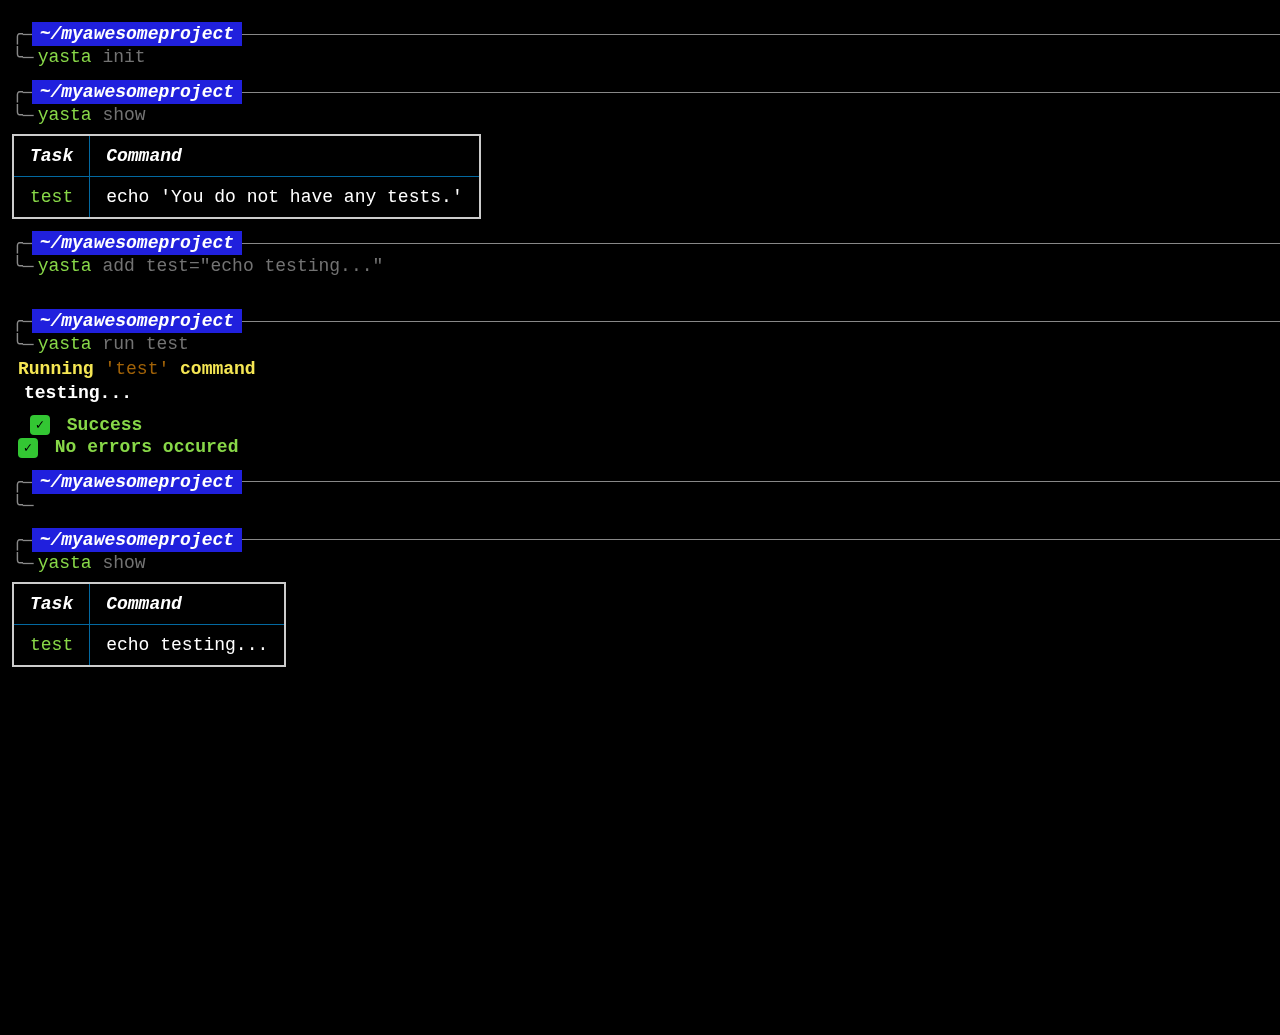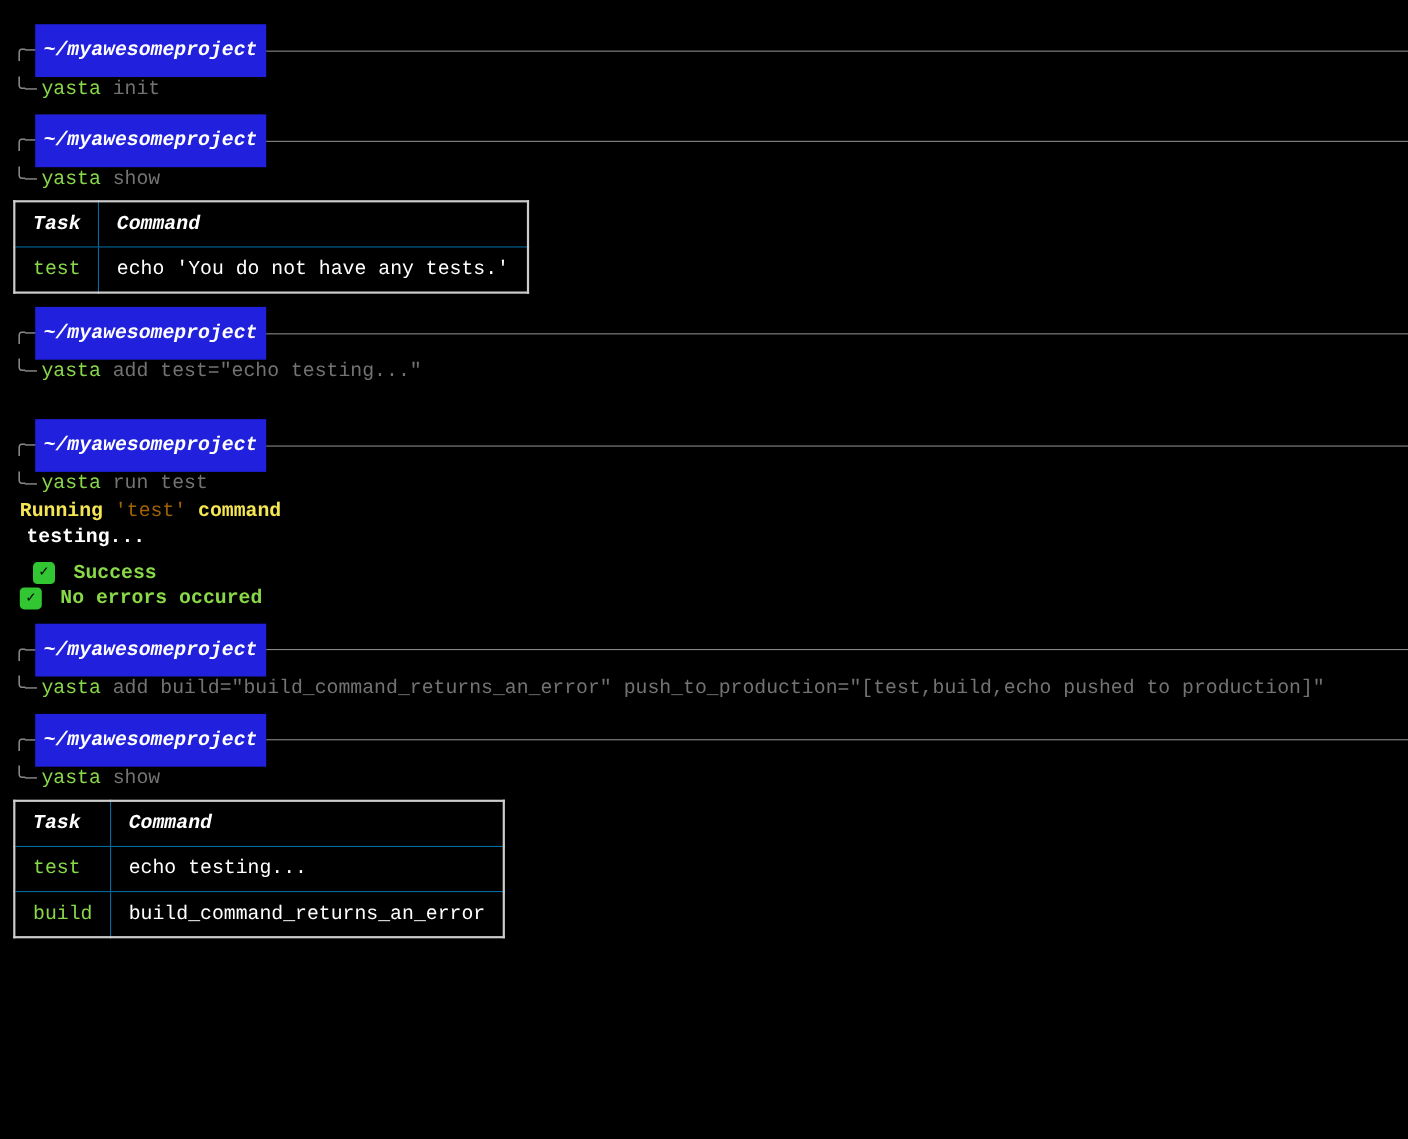--- a/index.html
+++ b/index.html
@@ -30,21 +30,21 @@
     .hline {
       flex: 1;
       height: 1px;
       background-color: #888;
       margin-left: 0;
     }
     .path-badge {
       background-color: #2020dd;
       color: #ffffff;
       font-weight: bold;
-      padding: 14px 8px;
+      padding: 2px 8px;
       font-style: italic;
       margin-left: -2px;
     }
     .command-line {
       display: flex;
       align-items: center;
     }
     .corner-bottom {
       color: #888;
       margin-left: 12px;
@@ -227,24 +227,20 @@
 
 
 <div class="prompt-block">
   <div class="prompt-header">
     <span class="corner-top">╭─</span>
     <span class="path-badge">~/myawesomeproject</span>
     <div class="hline"></div>
   </div>
   <div class="command-line">
     <span class="corner-bottom">╰─</span>
-    <span class="cmd-text">
-      <span class="green">yasta</span>
-      <span class="white">add build="build_command_returns_an_error" push_to_production="[test,build,echo pushed to production]"</span>
-    </span>
   </div>
 </div>
 
 
 <div class="prompt-block">
   <div class="prompt-header">
     <span class="corner-top">╭─</span>
     <span class="path-badge">~/myawesomeproject</span>
     <div class="hline"></div>
   </div>
@@ -261,21 +257,17 @@
 <table>
   <tbody>
       <tr>
     <th>Task</th>
     <th>Command</th>
   </tr>
   <tr>
     <td class="task-cell">test</td>
     <td class="cmd-cell">echo testing...</td>
   </tr>
-  <tr>
-    <td class="task-cell">build</td>
-    <td class="cmd-cell">build_command_returns_an_error</td>
-  </tr>
 </tbody>
   </table>
 
 
 
 
 </body></html>

